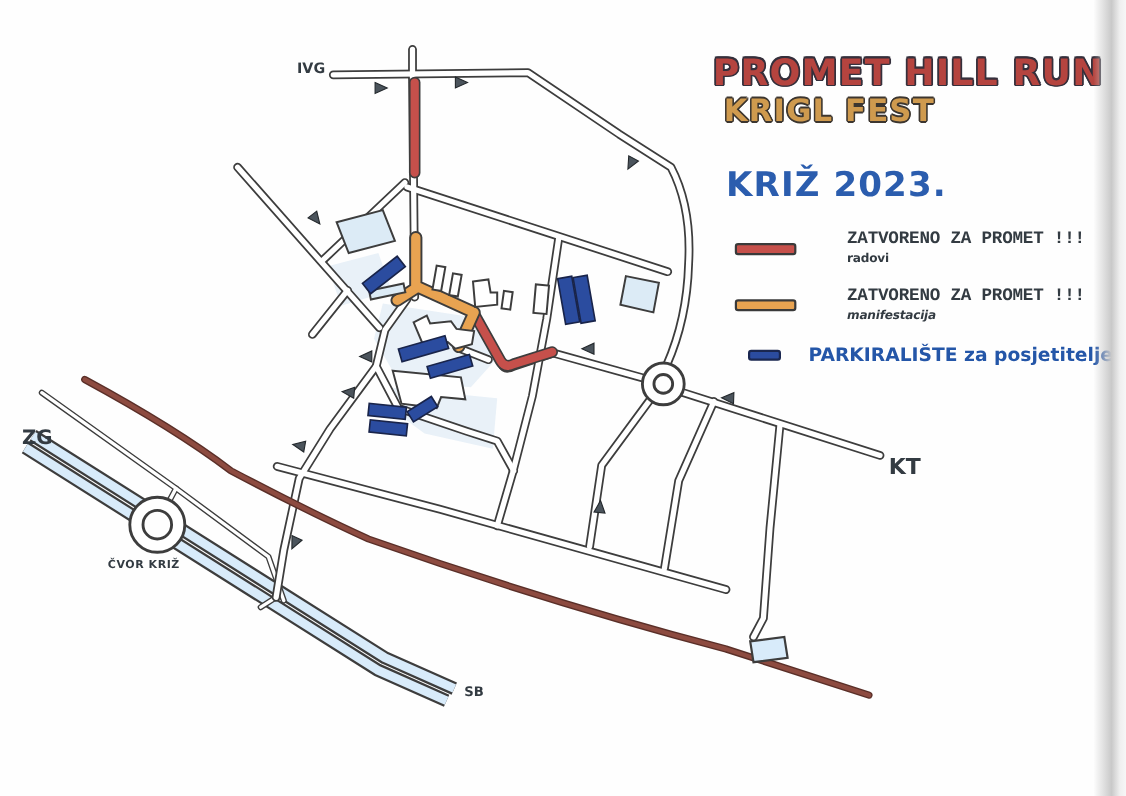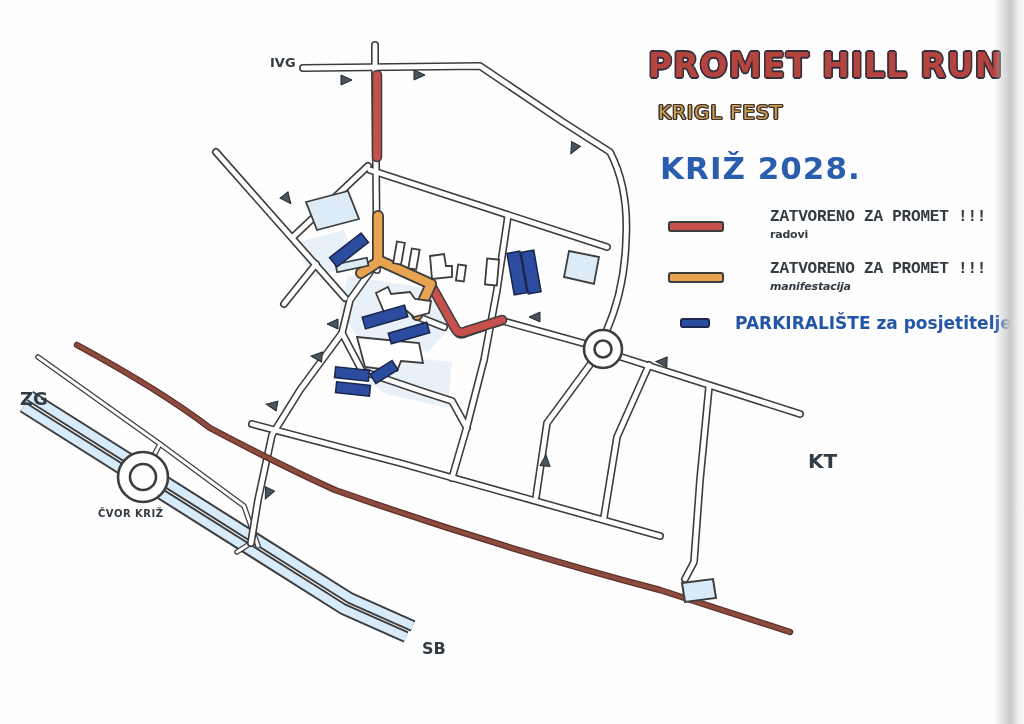--- a/index.html
+++ b/index.html
@@ -23,21 +23,21 @@
   .park{fill:var(--parking);stroke:var(--parking_border);stroke-width:1.5;}
   .arrow{fill:var(--arrow);stroke:#23282c;stroke-width:1;}
   .rb-outer{fill:var(--road_fill);stroke:var(--road_outline);stroke-width:2.6;}
   .rb-inner{fill:#fefefe;stroke:var(--road_outline);stroke-width:2.6;}
 
   
   .lbl{position:absolute;font-weight:bold;color:var(--text_dark);white-space:nowrap;}
   .title1{position:absolute;left:648px;top:46px;font-size:33px;font-weight:bold;letter-spacing:1px;
           color:var(--title_red);text-shadow:-1.6px 0 #35303c,1.6px 0 #35303c,0 -1.6px #35303c,0 1.6px #35303c,
           -1.1px -1.1px #35303c,1.1px 1.1px #35303c,-1.1px 1.1px #35303c,1.1px -1.1px #35303c;}
-  .title2{position:absolute;left:658px;top:100px;font-size:20px;font-weight:normal;letter-spacing:1px;
+  .title2{position:absolute;left:658px;top:84px;font-size:28px;font-weight:bold;letter-spacing:1px;
           color:var(--title_orange);text-shadow:-1.4px 0 #3c3630,1.4px 0 #3c3630,0 -1.4px #3c3630,0 1.4px #3c3630,
           -1px -1px #3c3630,1px 1px #3c3630,-1px 1px #3c3630,1px -1px #3c3630;}
   .title3{position:absolute;left:660px;top:150px;font-size:31px;font-weight:bold;letter-spacing:1px;
           color:var(--title_blue);}
   .leg-text1{font-size:16px;font-weight:bold;color:var(--text_dark);letter-spacing:-0.2px;line-height:16px;font-family:Liberation Mono, monospace;}
   .leg-text2{font-size:11px;font-weight:bold;color:var(--text_dark);letter-spacing:-0.2px;line-height:17px;}
   .leg-park{font-size:17px;font-weight:bold;color:var(--legend_parking_text);}
   .swatch{position:absolute;border:2.2px solid #3a3a3a;border-radius:3px;box-sizing:border-box;}
   #scan-edge{position:absolute;right:0;top:0;width:30px;height:724px;
              background:linear-gradient(to right,rgba(255,255,255,0),#c9c9c9 55%,#efefef 80%,#f7f7f7);}
@@ -190,35 +190,35 @@
       <polygon class="arrow" points="0,-5 11,0 0,5" transform="translate(277,406) rotate(190)"></polygon>
       <polygon class="arrow" points="0,-5 11,0 0,5" transform="translate(270,489) rotate(115)"></polygon>
       <polygon class="arrow" points="0,-5 11,0 0,5" transform="translate(545,466) rotate(-85)"></polygon>
       <polygon class="arrow" points="0,-5 11,0 0,5" transform="translate(540,317) rotate(180)"></polygon>
       <polygon class="arrow" points="0,-5 11,0 0,5" transform="translate(667,362) rotate(182)"></polygon>
     </g>
   </svg>
 
   <div class="title1">PROMET HILL RUN</div>
   <div class="title2">KRIGL FEST</div>
-  <div class="title3">KRIŽ 2028.</div>
+  <div class="title3">KRIŽ 2023.</div>
 
   <div>
     <div class="swatch" style="left:668px;top:221px;width:56px;height:11px;background:var(--closed_radovi);"></div>
     <div class="lbl leg-text1" style="left:770px;top:209px;">ZATVORENO ZA PROMET !!!</div>
     <div class="lbl leg-text2" style="left:770px;top:226px;">radovi</div>
 
     <div class="swatch" style="left:668px;top:272px;width:56px;height:11px;background:var(--closed_manifestacija);"></div>
     <div class="lbl leg-text1" style="left:770px;top:261px;">ZATVORENO ZA PROMET !!!</div>
     <div class="lbl leg-text2" style="left:770px;top:278px;font-style:italic;">manifestacija</div>
 
     <div class="swatch" style="left:680px;top:318px;width:30px;height:10px;background:var(--parking);border-color:#1a2750;"></div>
     <div class="lbl leg-park" style="left:735px;top:313px;">PARKIRALIŠTE za posjetitelje</div>
   </div>
 
   <div class="lbl" style="left:270px;top:55px;font-size:13px;">IVG</div>
   <div class="lbl" style="left:20px;top:388px;font-size:18px;">ZG</div>
-  <div class="lbl" style="left:808px;top:412px;font-size:20px;margin-top:37px;">KT</div>
+  <div class="lbl" style="left:808px;top:412px;font-size:20px;">KT</div>
   <div class="lbl" style="left:98px;top:508px;font-size:10px;letter-spacing:0.5px;">ČVOR KRIŽ</div>
-  <div class="lbl" style="left:422px;top:639px;font-size:16px;">SB</div>
+  <div class="lbl" style="left:422px;top:622px;font-size:12px;">SB</div>
 
   <div id="scan-edge"></div>
 </div>
 
 </body></html>

